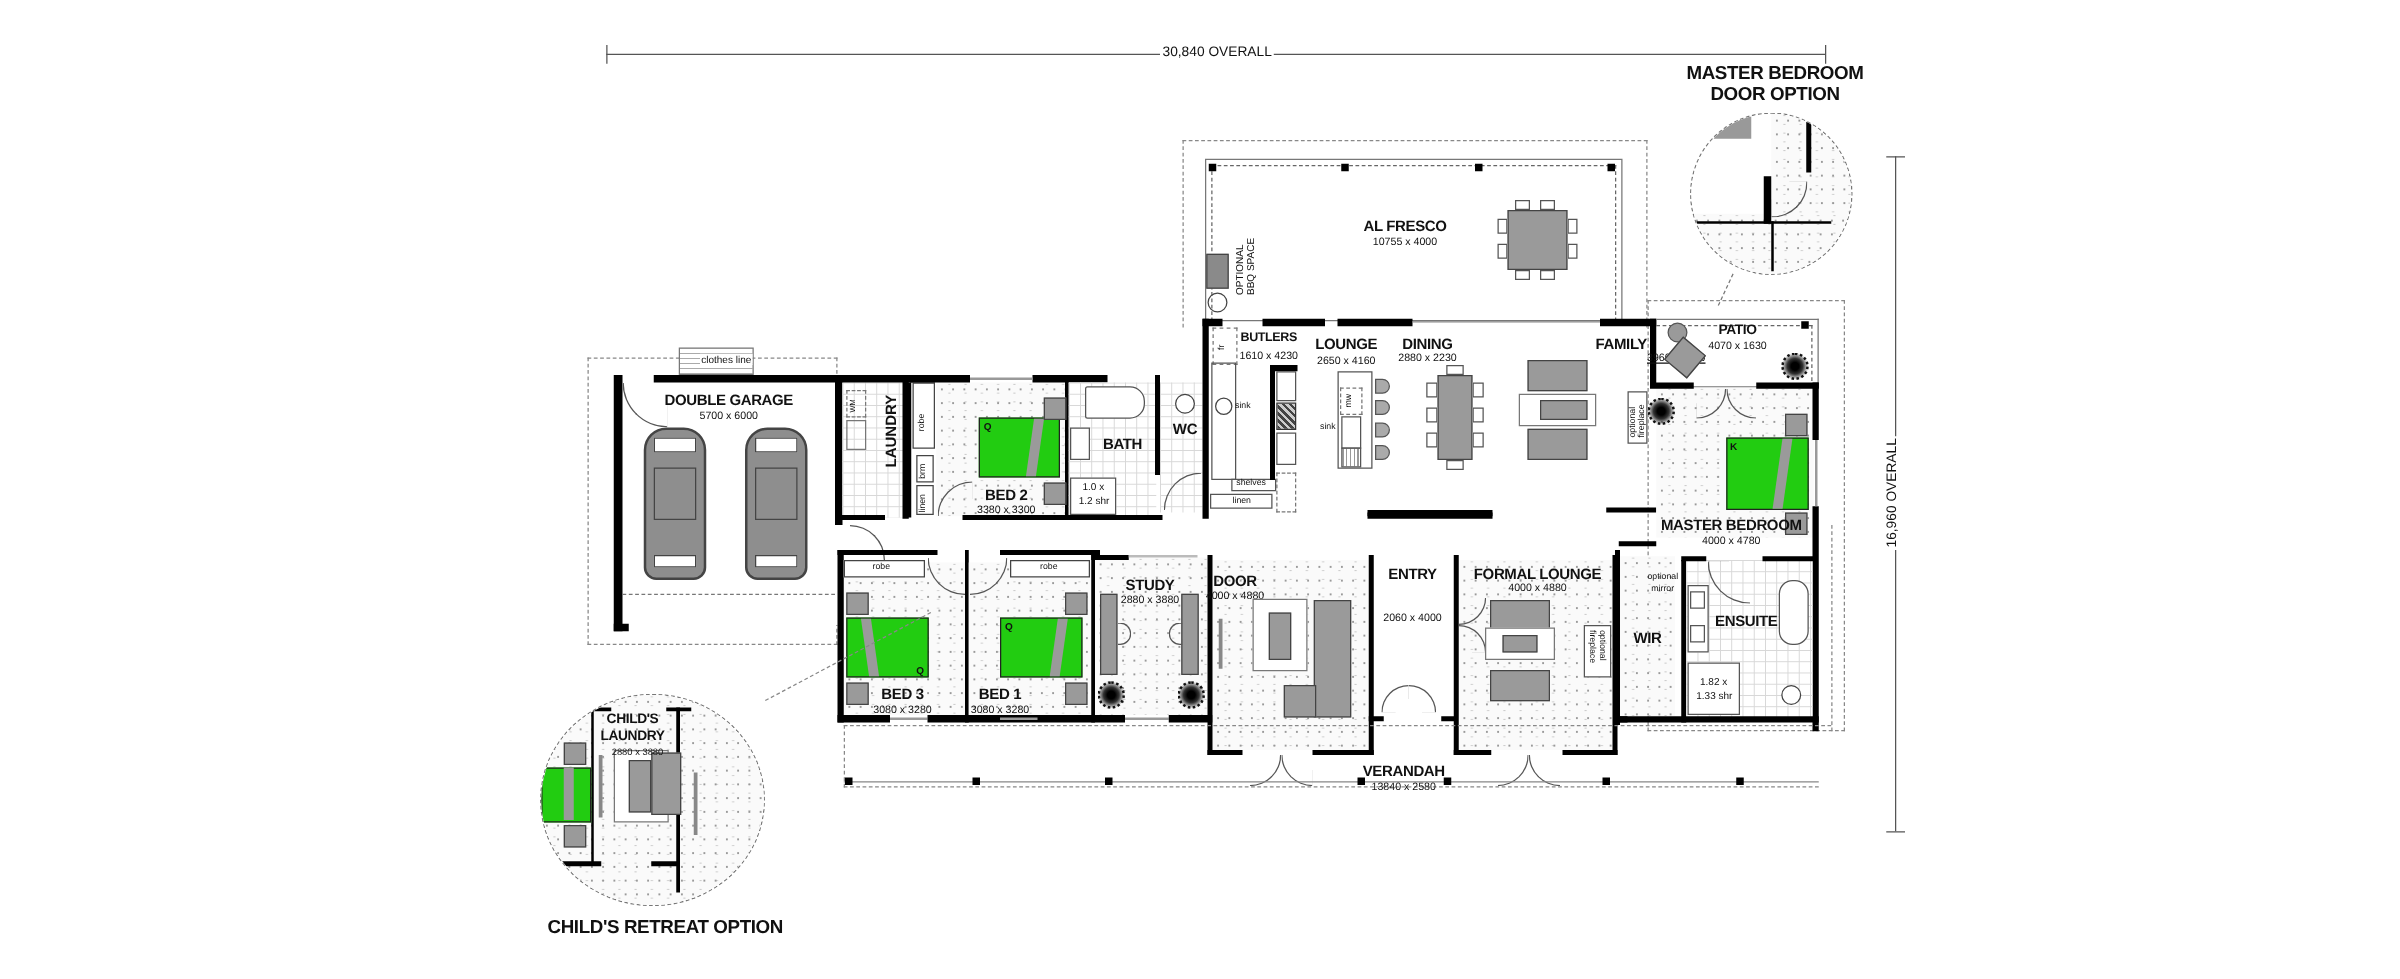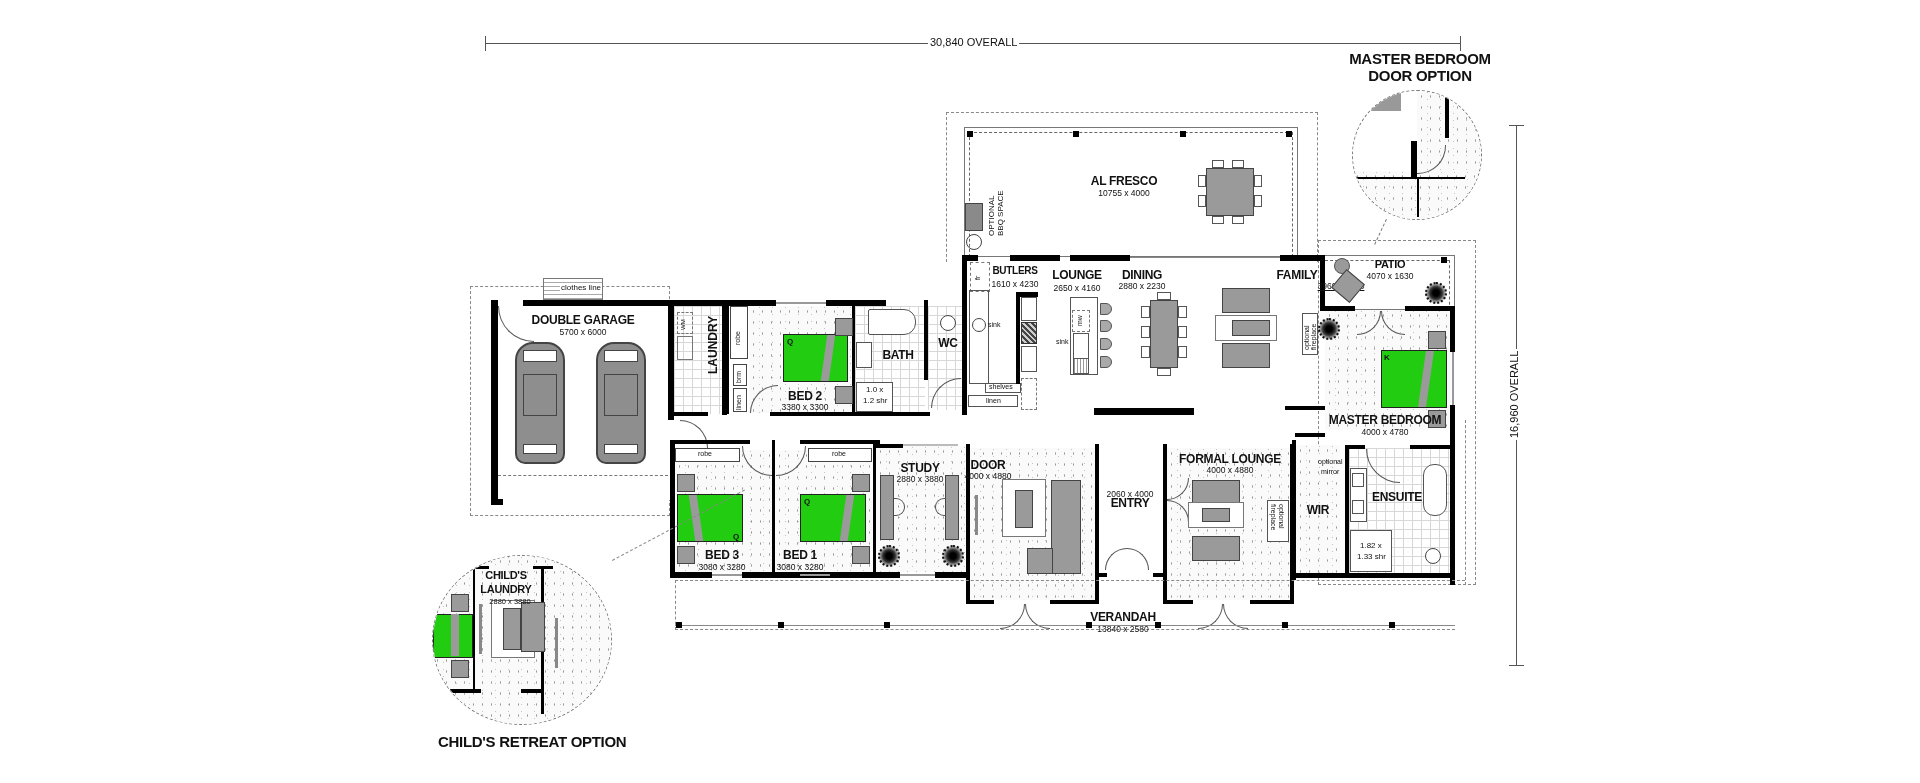--- a/index.html
+++ b/index.html
@@ -325,21 +325,21 @@
 <div class="room-dim" style="left:988px;top:471px;">4000 x 4880</div>
 <div class="rug" style="left:1002px;top:479px;width:44px;height:58px;"></div>
 <div class="grey" style="left:1015px;top:490px;width:18px;height:38px;"></div>
 <div class="grey" style="left:1051px;top:480px;width:30px;height:94px;"></div>
 <div class="grey" style="left:1027px;top:548px;width:26px;height:26px;"></div>
 <div class="thin" style="left:975px;top:495px;width:3px;height:40px;background:#888;"></div>
 <div class="door-arc" style="left:1000px;top:604px;width:25px;height:25px;border-radius:0 0 25px 0;border-left:none;border-top:none;"></div>
 <div class="door-arc" style="left:1025px;top:604px;width:25px;height:25px;border-radius:0 0 0 25px;border-right:none;border-top:none;"></div>
 
 <div class="wall" style="left:1094px;top:410px;width:100px;height:5px;"></div>
-<div class="room-name" style="left:1130px;top:496px;">ENTRY</div>
+<div class="room-name" style="left:1130px;top:452px;">ENTRY</div>
 <div class="room-dim" style="left:1130px;top:489px;">2060 x 4000</div>
 <div class="door-arc" style="left:1105px;top:548px;width:22px;height:22px;border-radius:22px 0 0 0;border-right:none;border-bottom:none;"></div>
 <div class="door-arc" style="left:1127px;top:548px;width:22px;height:22px;border-radius:0 22px 0 0;border-left:none;border-bottom:none;"></div>
 <div class="wall" style="left:1095px;top:573px;width:12px;height:4px;"></div>
 <div class="wall" style="left:1153px;top:573px;width:12px;height:4px;"></div>
 
 <div class="speckle" style="left:1167px;top:448px;width:124px;height:152px;"></div>
 <div class="wall" style="left:1163px;top:444px;width:4px;height:160px;"></div>
 <div class="wall" style="left:1290px;top:444px;width:4px;height:160px;"></div>
 <div class="wall" style="left:1163px;top:600px;width:30px;height:4px;"></div>

